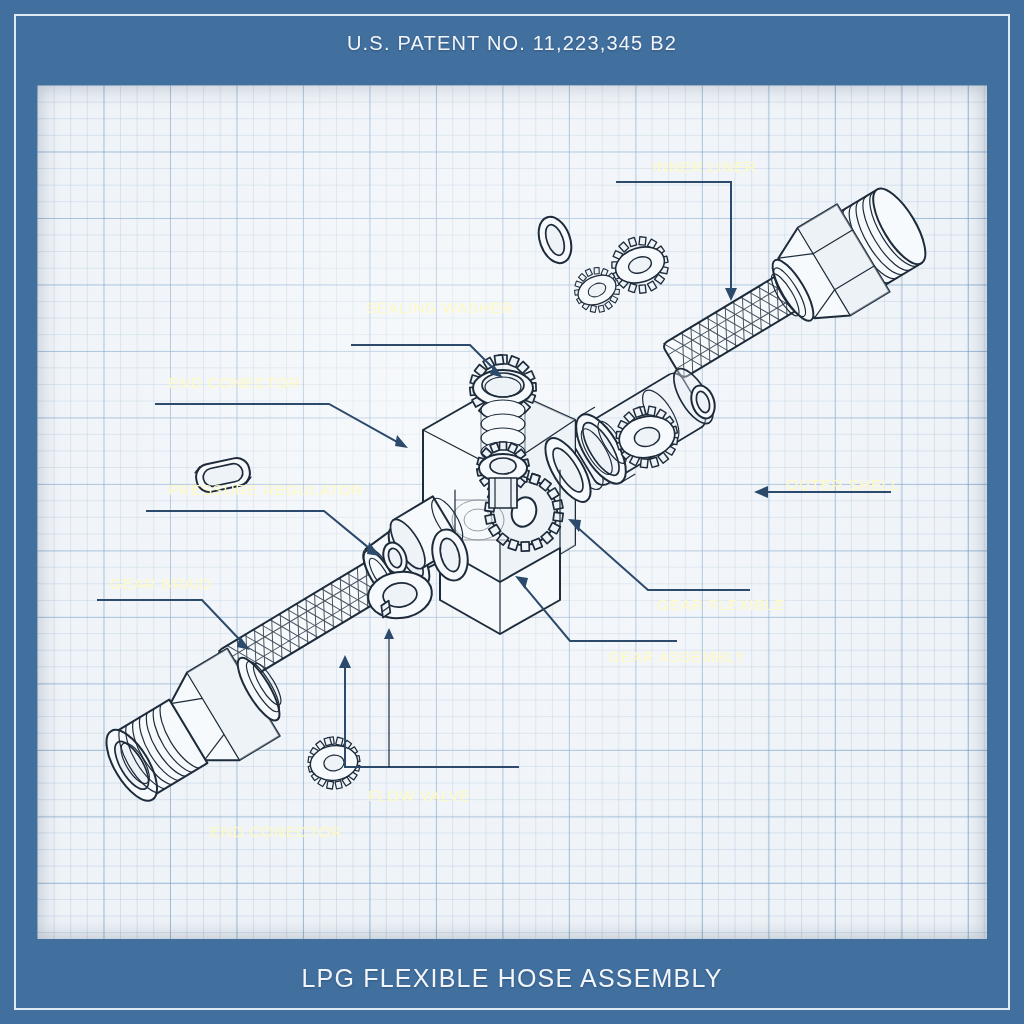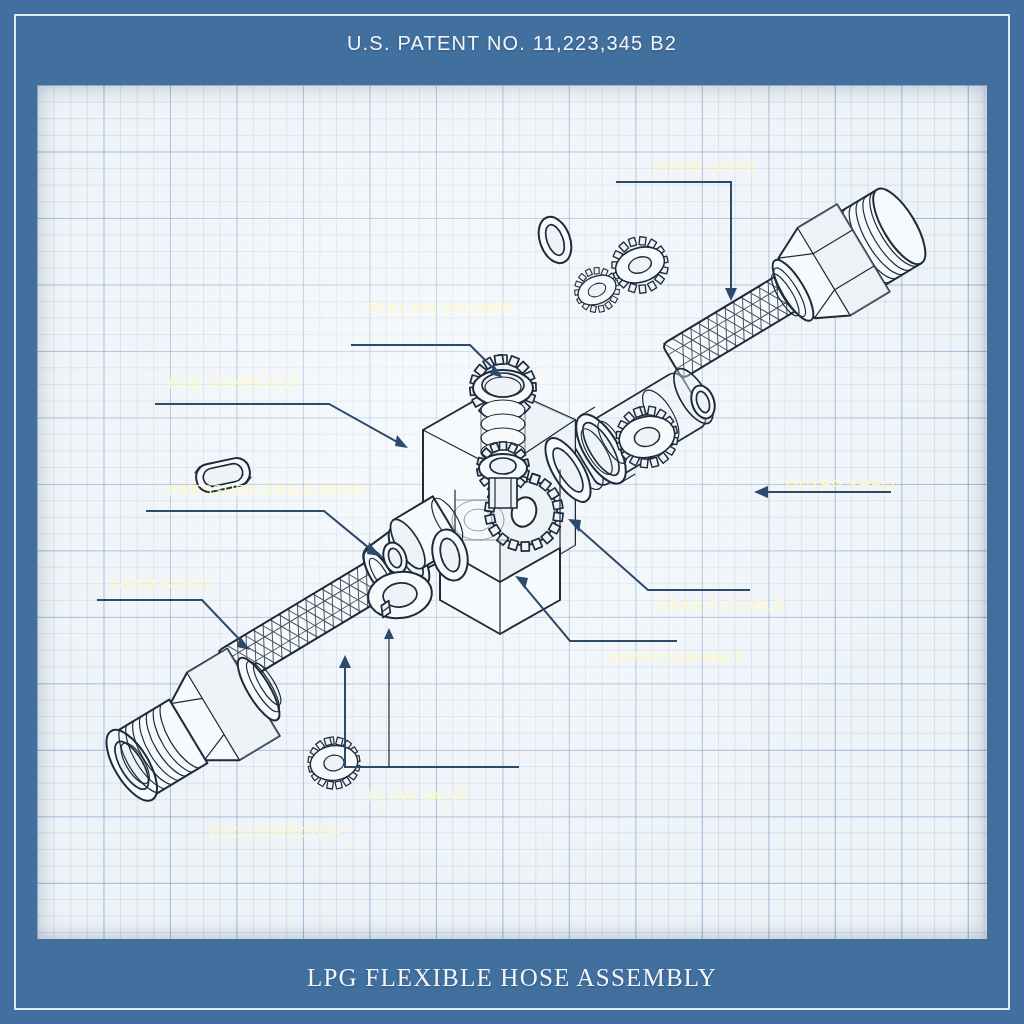--- a/index.html
+++ b/index.html
@@ -21,21 +21,21 @@
   .header-band{
     position:absolute;left:0;top:0;width:1024px;height:86px;
     display:flex;align-items:center;justify-content:center;z-index:4;
   }
   .header-title{
     color:#f2f6fa;font-size:20px;letter-spacing:1.2px;font-weight:400;
     text-shadow:0 1px 2px rgba(20,40,70,.35);
   }
   .footer-band{
     position:absolute;left:0;bottom:0;width:1024px;height:92px;
-    display:flex;align-items:center;justify-content:center;z-index:4;font-family:Liberation Serif, serif;
+    display:flex;align-items:center;justify-content:center;z-index:4;
   }
   .footer-title{
     color:#f2f6fa;font-size:25px;letter-spacing:1.2px;font-weight:400;
     text-shadow:0 1px 2px rgba(20,40,70,.35);
   }
   
   .sheet{
     position:absolute;left:37px;top:85px;width:950px;height:854px;
     background-color:#eef3f8;
     background-image:

